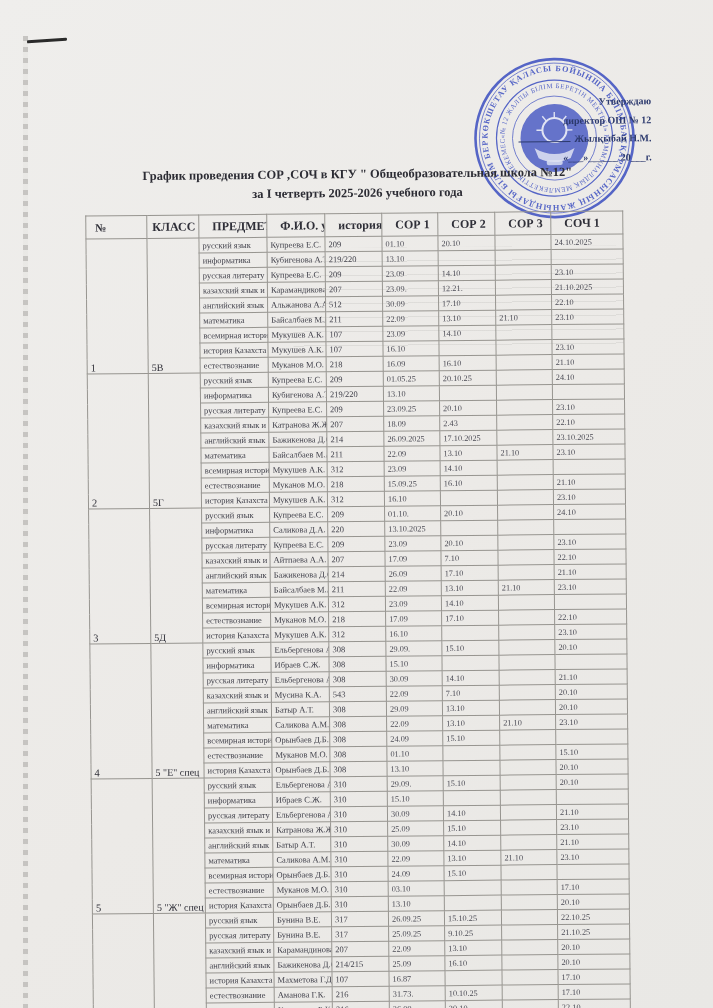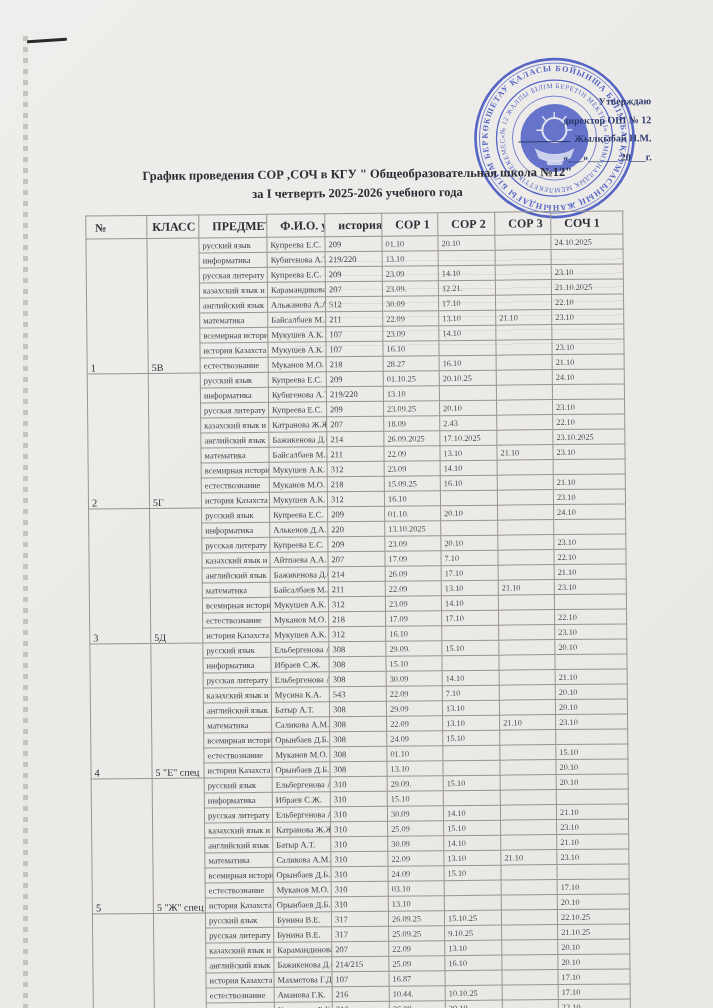--- a/index.html
+++ b/index.html
@@ -204,32 +204,32 @@
           <td class="c2">107</td>
           <td class="c3">16.10</td>
           <td class="c4"></td>
           <td class="c5"></td>
           <td class="c6">23.10</td>
         </tr>
         <tr>
           <td class="c0">естествознание</td>
           <td class="c1">Муканов М.О.</td>
           <td class="c2">218</td>
-          <td class="c3">28.27</td>
+          <td class="c3">16.09</td>
           <td class="c4">16.10</td>
           <td class="c5"></td>
           <td class="c6">21.10</td>
         </tr>
         <tr>
           <td class="num" rowspan="9">2</td>
           <td class="klass" rowspan="9">5Г</td>
           <td class="c0">русский язык</td>
           <td class="c1">Купреева Е.С.</td>
           <td class="c2">209</td>
-          <td class="c3">01.10.25</td>
+          <td class="c3">01.05.25</td>
           <td class="c4">20.10.25</td>
           <td class="c5"></td>
           <td class="c6">24.10</td>
         </tr>
         <tr>
           <td class="c0">информатика</td>
           <td class="c1">Кубигенова А.Т</td>
           <td class="c2">219/220</td>
           <td class="c3">13.10</td>
           <td class="c4"></td>
@@ -305,21 +305,21 @@
           <td class="c0">русский язык</td>
           <td class="c1">Купреева Е.С.</td>
           <td class="c2">209</td>
           <td class="c3">01.10.</td>
           <td class="c4">20.10</td>
           <td class="c5"></td>
           <td class="c6">24.10</td>
         </tr>
         <tr>
           <td class="c0">информатика</td>
-          <td class="c1">Алькенов Д.А.</td>
+          <td class="c1">Саликова Д.А.</td>
           <td class="c2">220</td>
           <td class="c3">13.10.2025</td>
           <td class="c4"></td>
           <td class="c5"></td>
           <td class="c6"></td>
         </tr>
         <tr>
           <td class="c0">русская литерату</td>
           <td class="c1">Купреева Е.С.</td>
           <td class="c2">209</td>
@@ -592,21 +592,21 @@
           <td class="c2">107</td>
           <td class="c3">16.87</td>
           <td class="c4"></td>
           <td class="c5"></td>
           <td class="c6">17.10</td>
         </tr>
         <tr>
           <td class="c0">естествознание</td>
           <td class="c1">Аманова Г.К.</td>
           <td class="c2">216</td>
-          <td class="c3">10.44.</td>
+          <td class="c3">31.73.</td>
           <td class="c4">10.10.25</td>
           <td class="c5"></td>
           <td class="c6">17.10</td>
         </tr>
         <tr>
           <td class="c0">математика</td>
           <td class="c1">Кусаинова Б.К.</td>
           <td class="c2">316</td>
           <td class="c3">26.09</td>
           <td class="c4">20.10</td>

